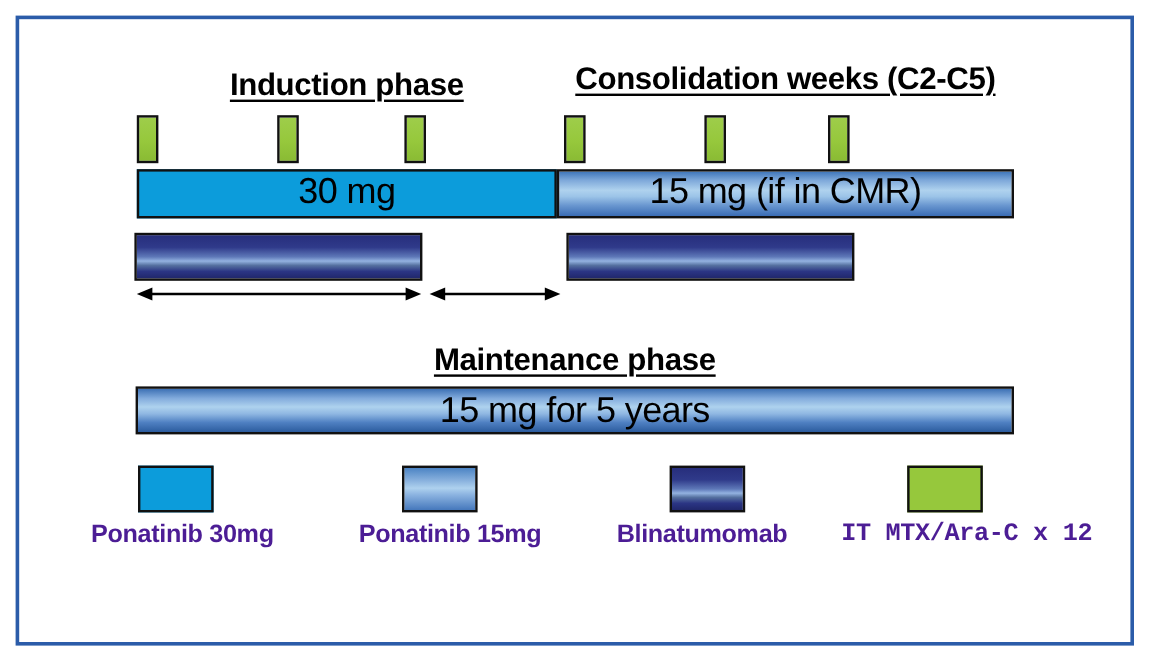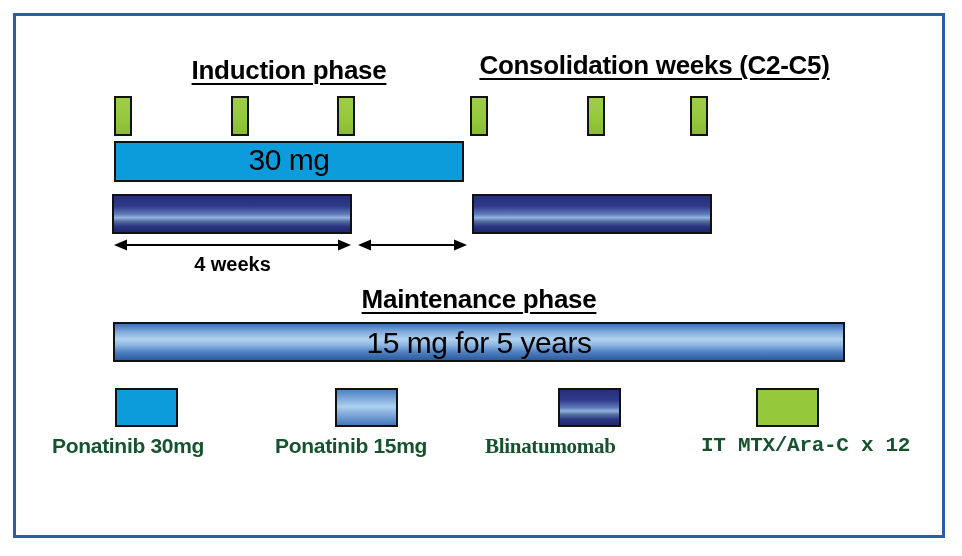--- a/index.html
+++ b/index.html
@@ -64,24 +64,24 @@
     font-size: 30px; font-weight: 400; color: #000; letter-spacing: -0.5px; white-space: nowrap;
   }
 
   .legend-swatch { position: absolute; top: 388px; width: 63px; height: 39px; border: 2px solid #111; }
   .sw-1 { left: 115px; background: #0C9CDB; }
   .sw-2 { left: 335px; background: linear-gradient(180deg, #4C84C4 0%, #85AEDC 28%, #AED1EE 48%, #8FB6E2 62%, #4578BC 100%); }
   .sw-3 { left: 558px; background: linear-gradient(180deg, #272E7C 0%, #2F3A8A 28%, #5E78B8 50%, #93B2E0 60%, #55709F 70%, #2B3584 84%, #20276B 100%); }
   .sw-4 { left: 756px; background: #96C83C; }
 
   .legend-label {
-    position: absolute; top: 434px; width: 200px; text-align: left;
-    font-size: 21px; font-weight: 700; color: #14532d; white-space: nowrap; letter-spacing: -0.3px;
+    position: absolute; top: 434px; width: 200px; text-align: center;
+    font-size: 21px; font-weight: 700; color: #4c1d95; white-space: nowrap; letter-spacing: -0.3px;
   }
-  .ll-1 { left: 52px; } .ll-2 { left: 275px; } .ll-3 { left: 485px; font-family: Liberation Serif, serif; } .ll-4 { left: 701px; font-family: Liberation Mono, monospace; }
+  .ll-1 { left: 52px; } .ll-2 { left: 275px; } .ll-3 { left: 485px; } .ll-4 { left: 701px; font-family: Liberation Mono, monospace; }
 </style>
 </head>
 <body>
 
 <div id="stage">
   <div class="frame"></div>
 
   <div class="phase-title title-induction">Induction phase</div>
   <div class="phase-title title-consolidation">Consolidation weeks (C2-C5)</div>
   <div class="phase-title title-maintenance">Maintenance phase</div>
@@ -89,36 +89,38 @@
   <div class="tick t1"></div>
   <div class="tick t2"></div>
   <div class="tick t3"></div>
   <div class="tick t4"></div>
   <div class="tick t5"></div>
   <div class="tick t6"></div>
 
   <div class="dose-bar bar-30">
     <span>30 mg</span>
   </div>
+  <div class="dose-bar bar-15">
+    <span>15 mg (if in CMR)</span>
+  </div>
 
   <div class="blina-bar blina-1"></div>
   <div class="blina-bar blina-2"></div>
 
   <svg class="arrow-svg arrow-4w" viewBox="0 0 239 14" xmlns="http://www.w3.org/2000/svg">
     <line x1="10" y1="7" x2="229" y2="7" stroke="#000" stroke-width="2"></line>
     <polygon points="1,7 14,1.5 14,12.5" fill="#000"></polygon>
     <polygon points="238,7 225,1.5 225,12.5" fill="#000"></polygon>
   </svg>
   <svg class="arrow-svg arrow-2w" viewBox="0 0 111 14" xmlns="http://www.w3.org/2000/svg">
     <line x1="10" y1="7" x2="101" y2="7" stroke="#000" stroke-width="2"></line>
     <polygon points="1,7 14,1.5 14,12.5" fill="#000"></polygon>
     <polygon points="110,7 97,1.5 97,12.5" fill="#000"></polygon>
   </svg>
 
-  <div class="week-label label-4w">4 weeks</div>
 
   <div class="maint-bar">
     <span>15 mg for 5 years</span>
   </div>
 
   <div>
     <div class="legend-swatch sw-1"></div>
     <div class="legend-swatch sw-2"></div>
     <div class="legend-swatch sw-3"></div>
     <div class="legend-swatch sw-4"></div>

